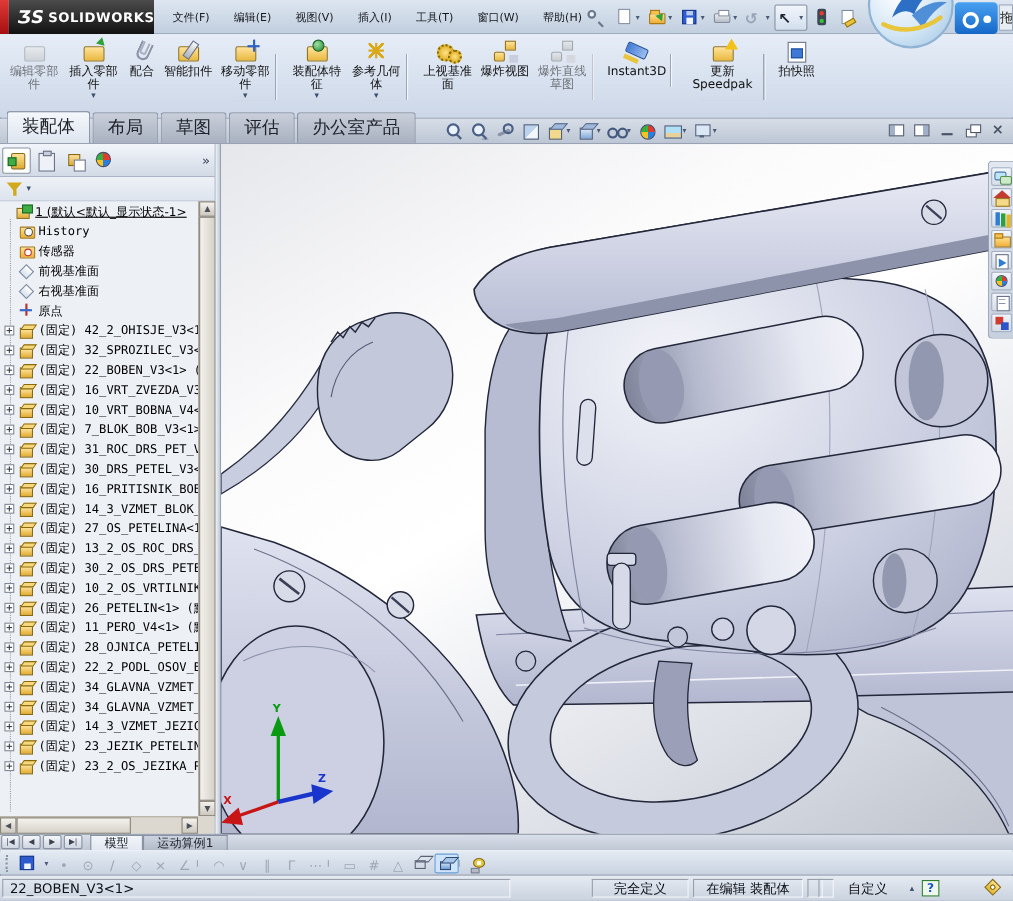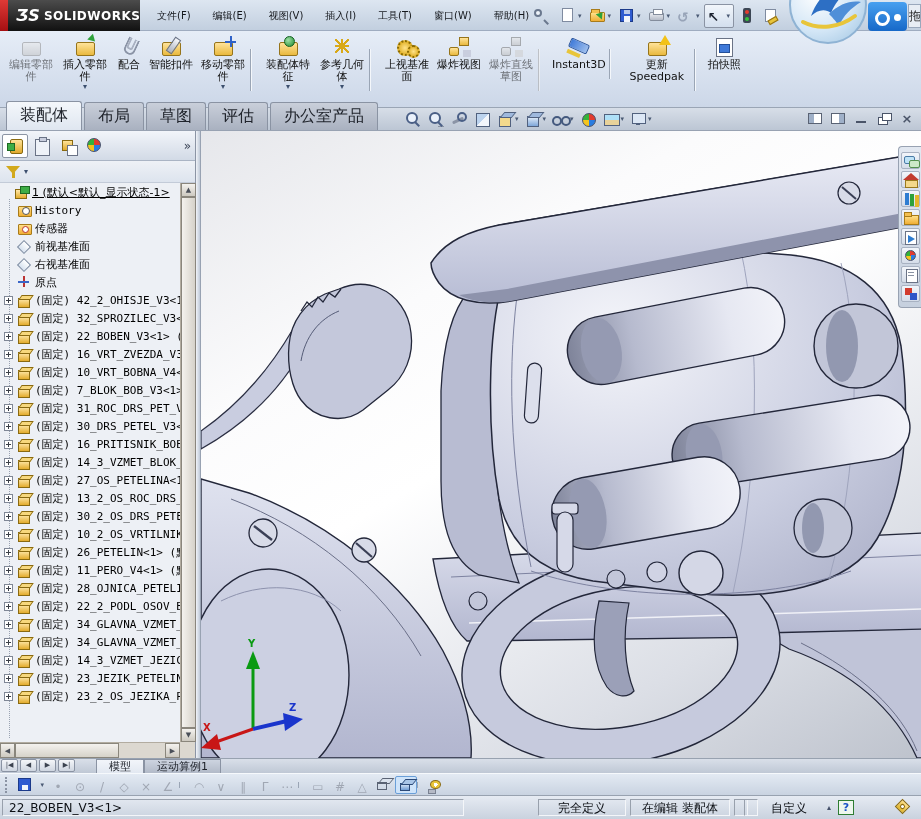--- a/index.html
+++ b/index.html
@@ -777,21 +777,21 @@
     </div>
 
   <div class="btabs">
     <div style="display:flex">
 
     <span class="navbtn">|◀</span>
         <span class="navbtn">◀</span>
         <span class="navbtn">▶</span>
         <span class="navbtn">▶|</span>
       </div>
-    <div style="display:flex;margin-left:20px">
+    <div style="display:flex;margin-left:6px">
 
     <span class="btab active">模型</span>
         <span class="btab">运动算例1</span>
       </div>
   </div>
 
   <div class="sbar">
     <span class="grip"></span>
     <div style="display:flex;align-items:center">
 

